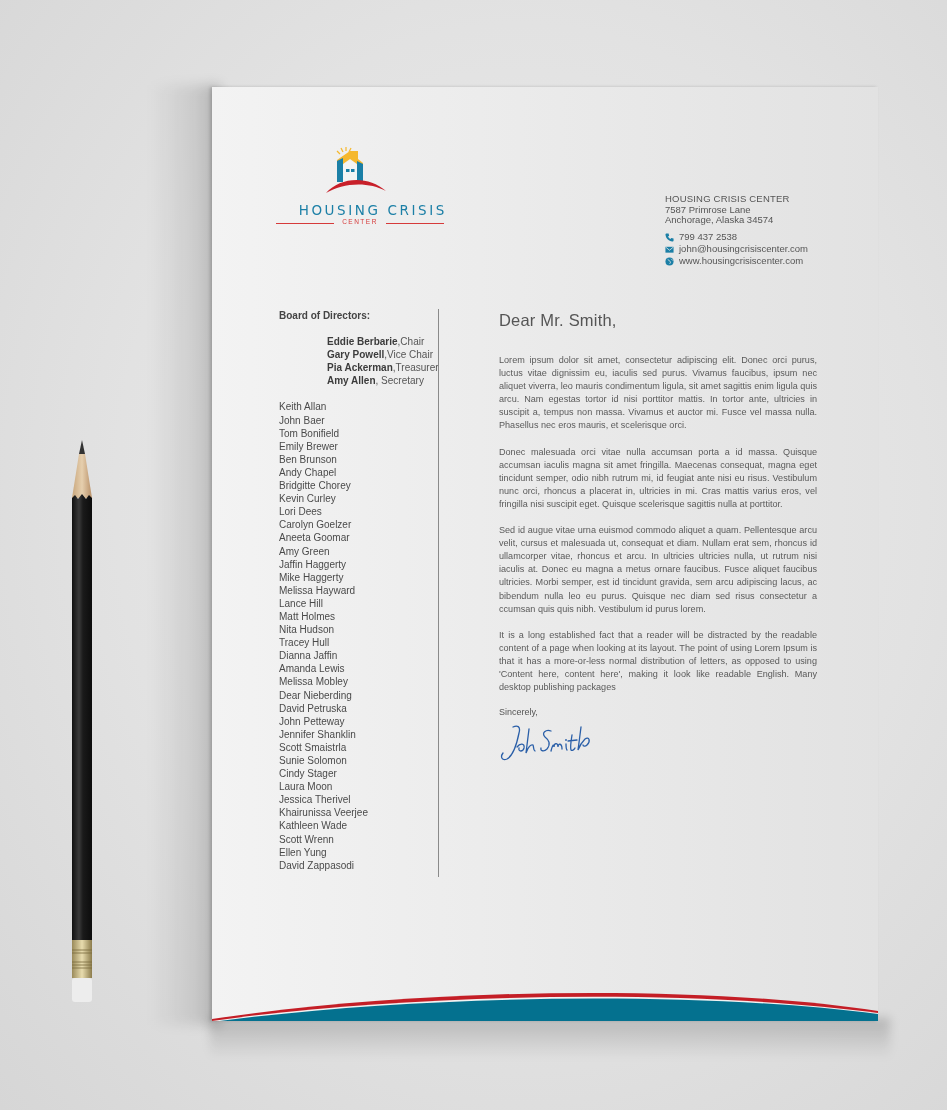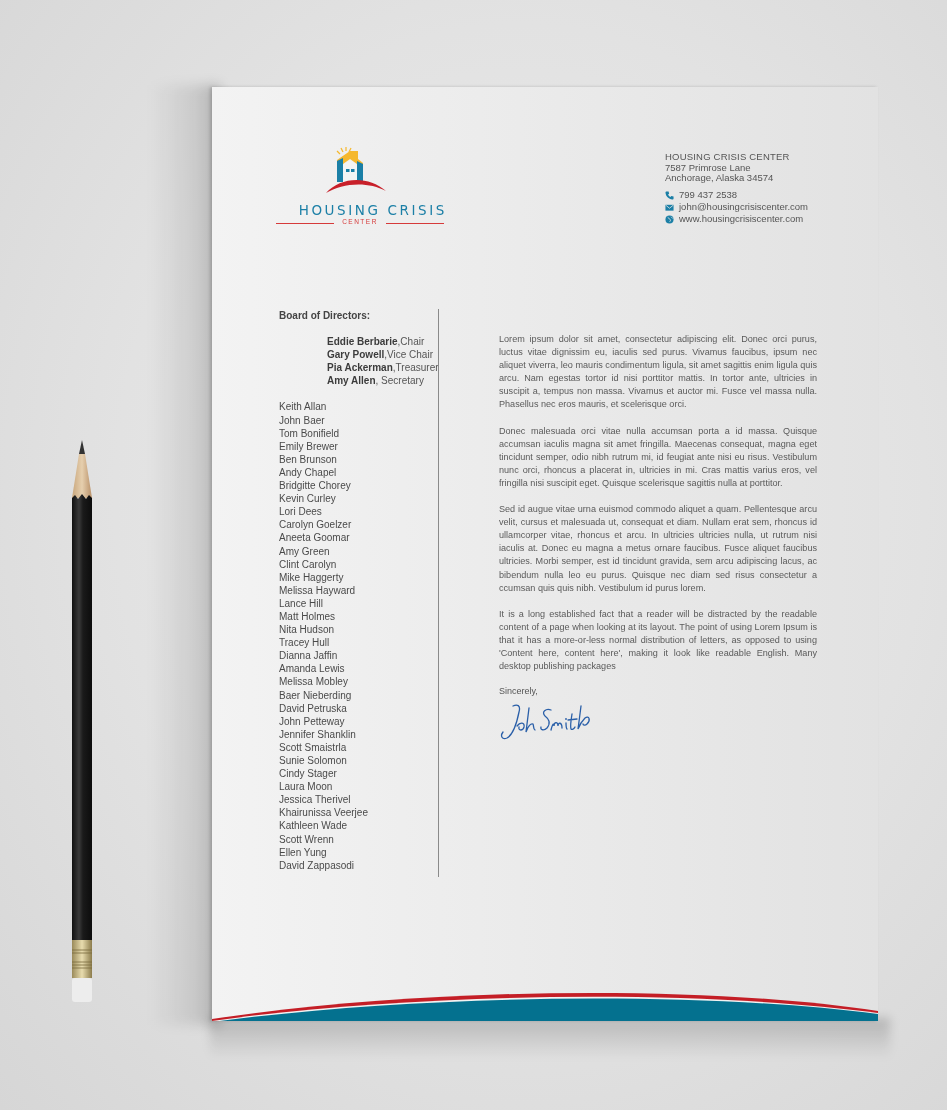--- a/index.html
+++ b/index.html
@@ -32,21 +32,21 @@
   }
   .logo-sub {
     position:absolute; left:0; top:71px; width:168px; height:10px;
   }
   .logo-sub .line { position:absolute; top:5px; height:1px; background:#d63a3a; }
   .logo-sub .word {
     position:absolute; left:59px; width:50px; top:0; text-align:center;
     font-size:6.5px; letter-spacing:1.5px; color:#d63a3a;
   }
   .contact { position:absolute; left:453px; top:65px; font-size:9.5px; color:#555; line-height:10.5px; }
-  .contact .org { letter-spacing:0.2px; }
+  .contact .org { letter-spacing:0.2px;margin-top:42px; }
   .contact .rows { margin-top:6px; }
   .contact .row { display:flex; align-items:center; height:12px; }
   .contact .ico { width:9px; height:9px; margin-right:5px; display:inline-flex; align-items:center; justify-content:center; }
   .board { position:absolute; left:67px; top:222px; font-size:10px; color:#444; line-height:13.1px; }
   .board .head { font-weight:bold; color:#444; margin-bottom:13px; }
   .board .officer b { font-weight:bold; color:#3c3c3c;margin-left:48px; }
   .board .officer span { color:#555; }
   .board .members { margin-top:13px; color:#4a4a4a; }
   .divider { position:absolute; left:226px; top:222px; width:1px; height:568px; background:#8a8a8a; }
   .letter { position:absolute; left:287px; top:222px; width:318px; color:#5a5a5a; }
@@ -136,50 +136,51 @@
       <div>Tom Bonifield</div>
       <div>Emily Brewer</div>
       <div>Ben Brunson</div>
       <div>Andy Chapel</div>
       <div>Bridgitte Chorey</div>
       <div>Kevin Curley</div>
       <div>Lori Dees</div>
       <div>Carolyn Goelzer</div>
       <div>Aneeta Goomar</div>
       <div>Amy Green</div>
-      <div>Clint Carolyn</div>
+      <div>Jaffin Haggerty</div>
       <div>Mike Haggerty</div>
       <div>Melissa Hayward</div>
       <div>Lance Hill</div>
       <div>Matt Holmes</div>
       <div>Nita Hudson</div>
       <div>Tracey Hull</div>
       <div>Dianna Jaffin</div>
       <div>Amanda Lewis</div>
       <div>Melissa Mobley</div>
-      <div>Baer Nieberding</div>
+      <div>Dear Nieberding</div>
       <div>David Petruska</div>
       <div>John Petteway</div>
       <div>Jennifer Shanklin</div>
       <div>Scott Smaistrla</div>
       <div>Sunie Solomon</div>
       <div>Cindy Stager</div>
       <div>Laura Moon</div>
       <div>Jessica Therivel</div>
       <div>Khairunissa Veerjee</div>
       <div>Kathleen Wade</div>
       <div>Scott Wrenn</div>
       <div>Ellen Yung</div>
       <div>David Zappasodi</div>
     </div>
   </div>
 
   <div class="divider"></div>
 
   <div class="letter">
+    <div class="salutation">Dear Mr. Smith,</div>
     <div class="para-wrap">
       <p class="para">Lorem ipsum dolor sit amet, consectetur adipiscing elit. Donec orci purus, luctus vitae dignissim eu, iaculis sed purus. Vivamus faucibus, ipsum nec aliquet viverra, leo mauris condimentum ligula, sit amet sagittis enim ligula quis arcu. Nam egestas tortor id nisi porttitor mattis. In tortor ante, ultricies in suscipit a, tempus non massa. Vivamus et auctor mi. Fusce vel massa nulla. Phasellus nec eros mauris, et scelerisque orci.</p>
       <p class="para">Donec malesuada orci vitae nulla accumsan porta a id massa. Quisque accumsan iaculis magna sit amet fringilla. Maecenas consequat, magna eget tincidunt semper, odio nibh rutrum mi, id feugiat ante nisi eu risus. Vestibulum nunc orci, rhoncus a placerat in, ultricies in mi. Cras mattis varius eros, vel fringilla nisi suscipit eget. Quisque scelerisque sagittis nulla at porttitor.</p>
       <p class="para">Sed id augue vitae urna euismod commodo aliquet a quam. Pellentesque arcu velit, cursus et malesuada ut, consequat et diam. Nullam erat sem, rhoncus id ullamcorper vitae, rhoncus et arcu. In ultricies ultricies nulla, ut rutrum nisi iaculis at. Donec eu magna a metus ornare faucibus. Fusce aliquet faucibus ultricies. Morbi semper, est id tincidunt gravida, sem arcu adipiscing lacus, ac bibendum nulla leo eu purus. Quisque nec diam sed risus consectetur a ccumsan quis quis nibh. Vestibulum id purus lorem.</p>
       <p class="para">It is a long established fact that a reader will be distracted by the readable content of a page when looking at its layout. The point of using Lorem Ipsum is that it has a more-or-less normal distribution of letters, as opposed to using 'Content here, content here', making it look like readable English. Many desktop publishing packages</p>
     </div>
     <div class="closing">Sincerely,</div>
     <div class="signature">
       <svg width="110" height="50" viewBox="0 0 110 50">
         <g fill="none" stroke="#2a5fa8" stroke-width="1.3" stroke-linecap="round">

